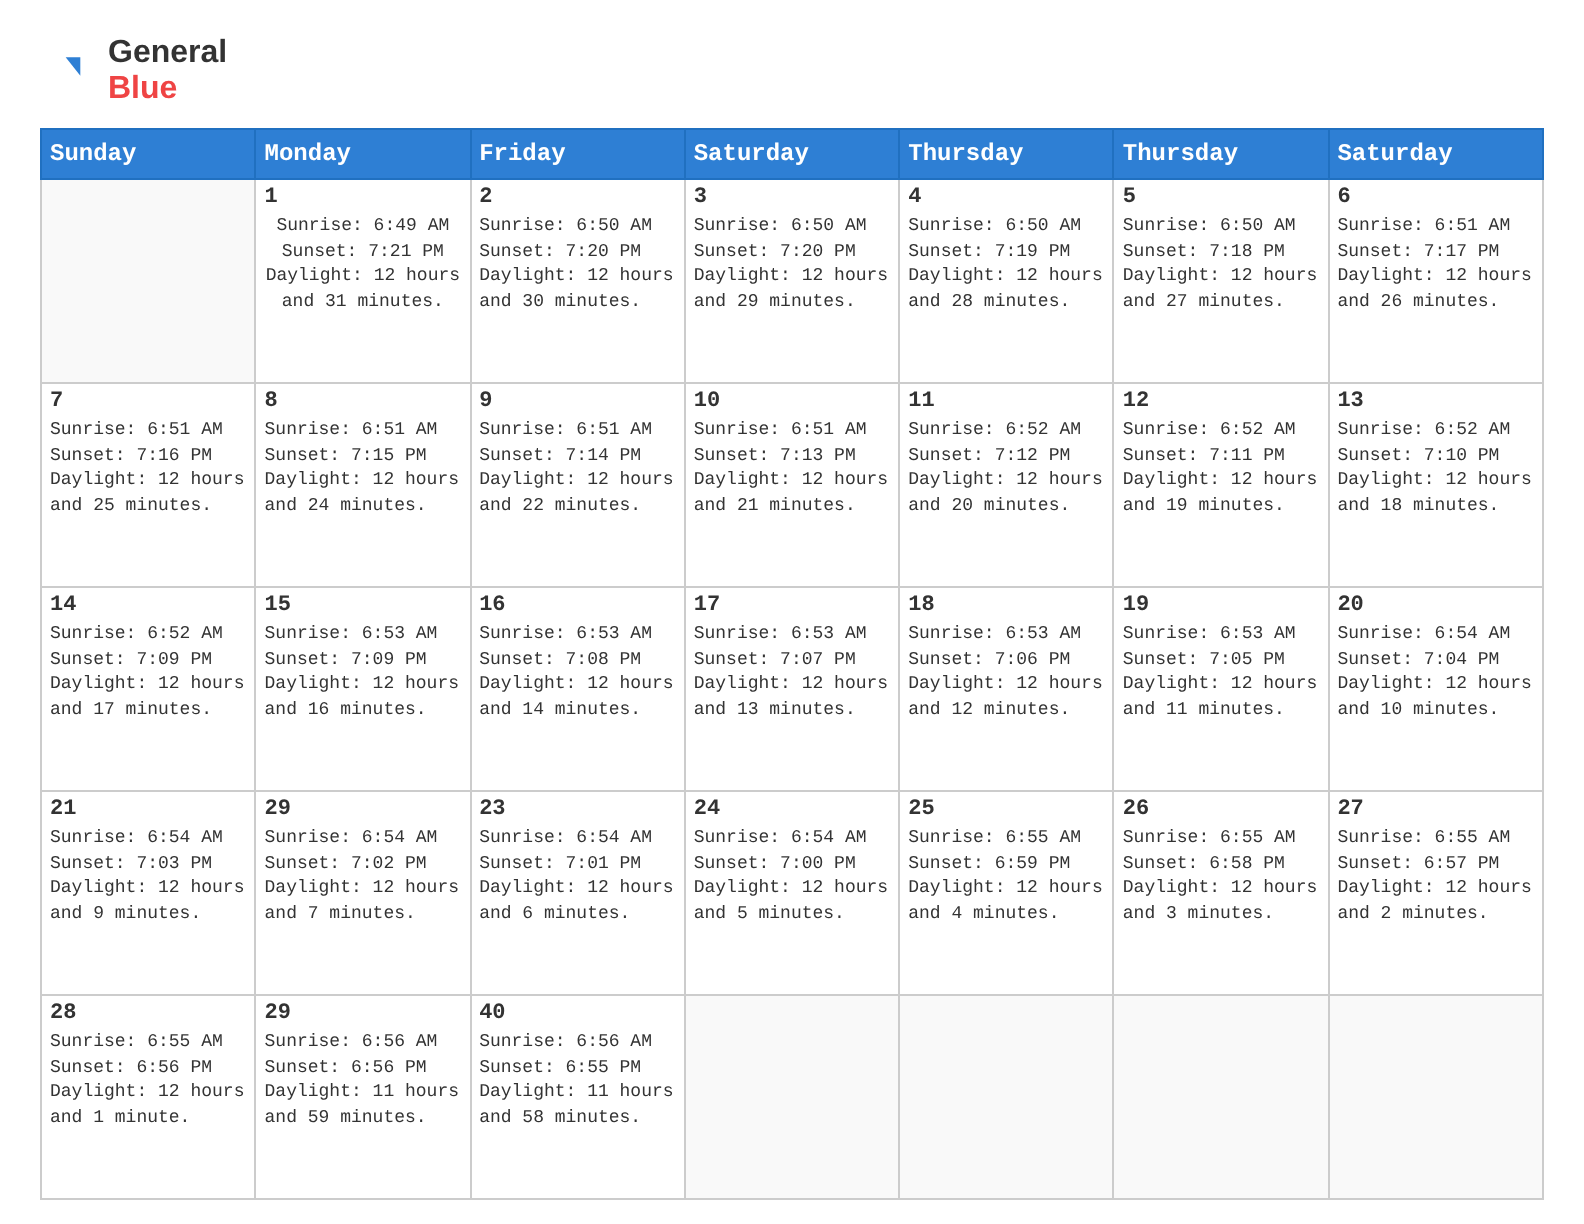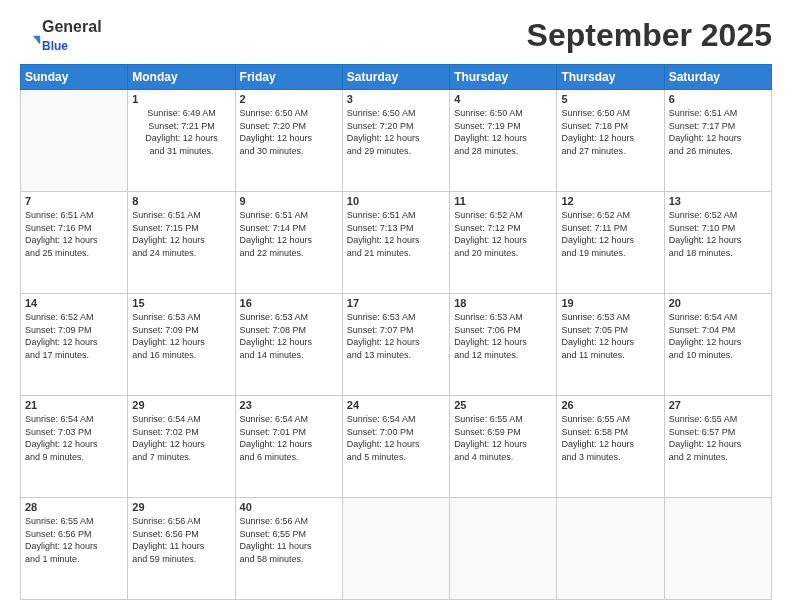--- a/index.html
+++ b/index.html
@@ -23,23 +23,23 @@
       justify-content: space-between;
       margin-bottom: 10px;
     }
     .logo-text-general {
       font-size: 16px;
       font-weight: bold;
       color: #333;
       line-height: 1.1;
     }
     .logo-text-blue {
-      font-size: 12px;
-      font-weight: bold;
-      color: #1d4ed8;
+      font-size: 16px;
+      font-weight: bold;
+      color: #ef4444;
       line-height: 1.1;
     }
     .logo-icon {
       width: 22px;
       height: 22px;
     }
     .title-area {
       text-align: right;
     }
     .title-area h1 {
@@ -50,20 +50,21 @@
     }
     .title-area h2 {
       font-size: 14px;
       font-weight: normal;
       color: #555;
     }
     .calendar {
       width: 100%;
       border-collapse: collapse;
       flex: 1;
+      font-family: Liberation Mono, monospace;
     }
     .calendar thead tr th {
       background-color: #2e7fd4;
       color: #fff;
       font-size: 12px;
       font-weight: bold;
       padding: 5px 4px;
       text-align: left;
       border: 1px solid #2070c0;
     }
@@ -91,41 +92,41 @@
       line-height: 1.4;
       color: #333;
     }
     .logo-wrapper {
       display: flex;
       flex-direction: column;
       align-items: flex-start;
     }
     .logo-line1 {
       display: flex;
-      align-items: flex-end;
+      align-items: center;
+      gap: 12px;
     }
   </style>
 </head>
 <body>
 
 <div class="page">
   <div class="header">
     <div class="logo-wrapper">
       <div class="logo-line1">
         <svg class="logo-icon" viewBox="0 0 24 24">
           <polygon points="14,4 22,4 22,14" fill="#2e7fd4"></polygon>
         </svg>
         <div>
           <span class="logo-text-general">General</span><br>
           <span class="logo-text-blue">Blue</span>
         </div>
       </div>
     </div>
     <div class="title-area">
-      <h1>September 2025</h1>
     </div>
   </div>
 
   <table class="calendar">
     <thead>
       <tr>
         <th>Sunday</th>
         <th>Monday</th>
         <th>Friday</th>
         <th>Saturday</th>

